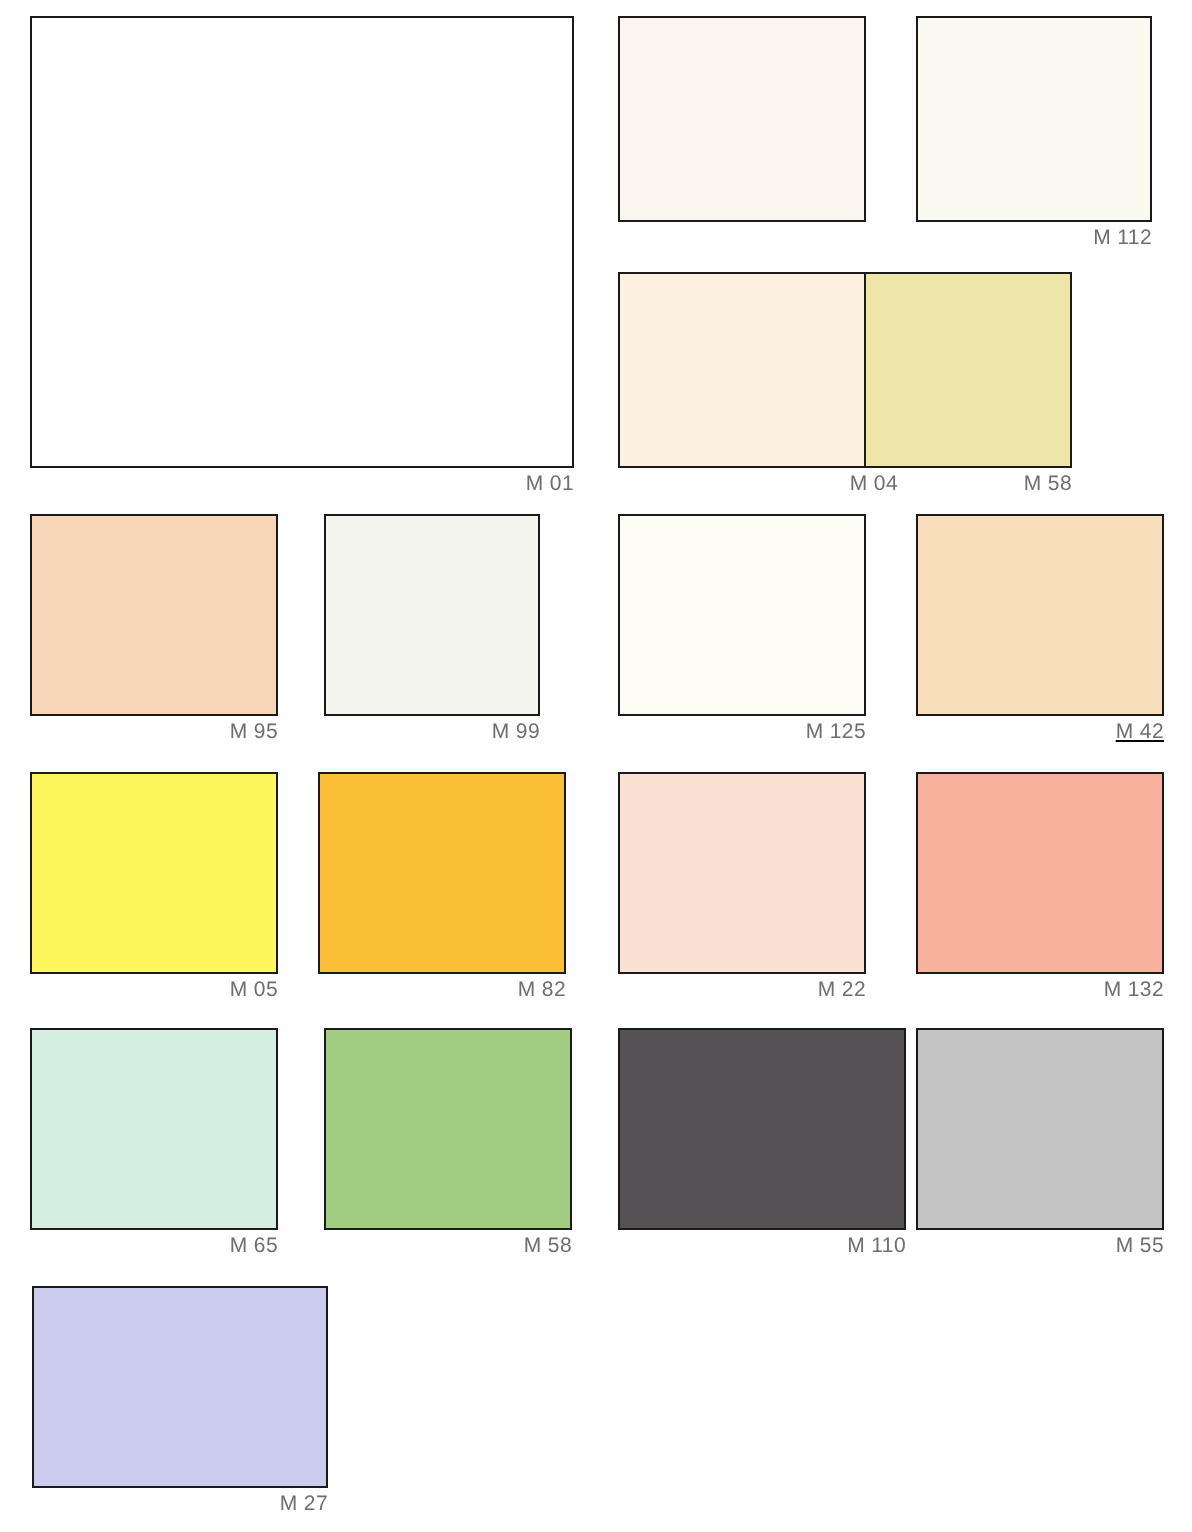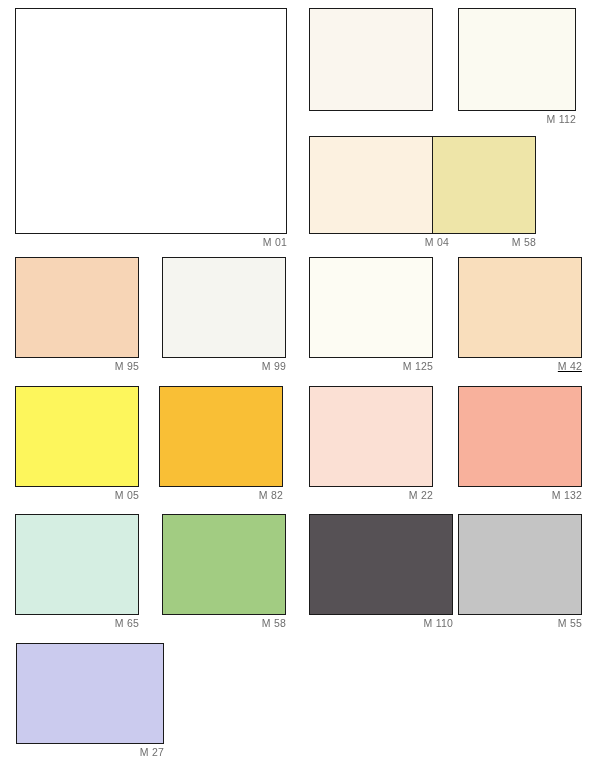--- a/index.html
+++ b/index.html
@@ -66,21 +66,21 @@
       <span class="swatch-label">M 04</span>
     </div>
     <div class="swatch-cell" style="left: 432px; top: 136px; width: 104px;">
       <div class="swatch-chip" style="height: 98px; background: rgb(238, 229, 168);"></div>
       <span class="swatch-label">M 58</span>
     </div>
     <div class="swatch-cell" style="left: 15px; top: 257px; width: 124px;">
       <div class="swatch-chip" style="height: 101px; background: rgb(247, 213, 182);"></div>
       <span class="swatch-label">M 95</span>
     </div>
-    <div class="swatch-cell" style="left: 162px; top: 257px; width: 124px;">
+    <div class="swatch-cell" style="left: 162px; top: 257px; width: 108px;">
       <div class="swatch-chip" style="height: 101px; background: rgb(245, 245, 240);"></div>
       <span class="swatch-label">M 99</span>
     </div>
     <div class="swatch-cell" style="left: 309px; top: 257px; width: 124px;">
       <div class="swatch-chip" style="height: 101px; background: rgb(253, 252, 243);"></div>
       <span class="swatch-label">M 125</span>
     </div>
     <div class="swatch-cell" style="left: 458px; top: 257px; width: 124px; text-decoration: underline;">
       <div class="swatch-chip" style="height: 101px; background: rgb(249, 222, 188);"></div>
       <span class="swatch-label">M 42</span>

